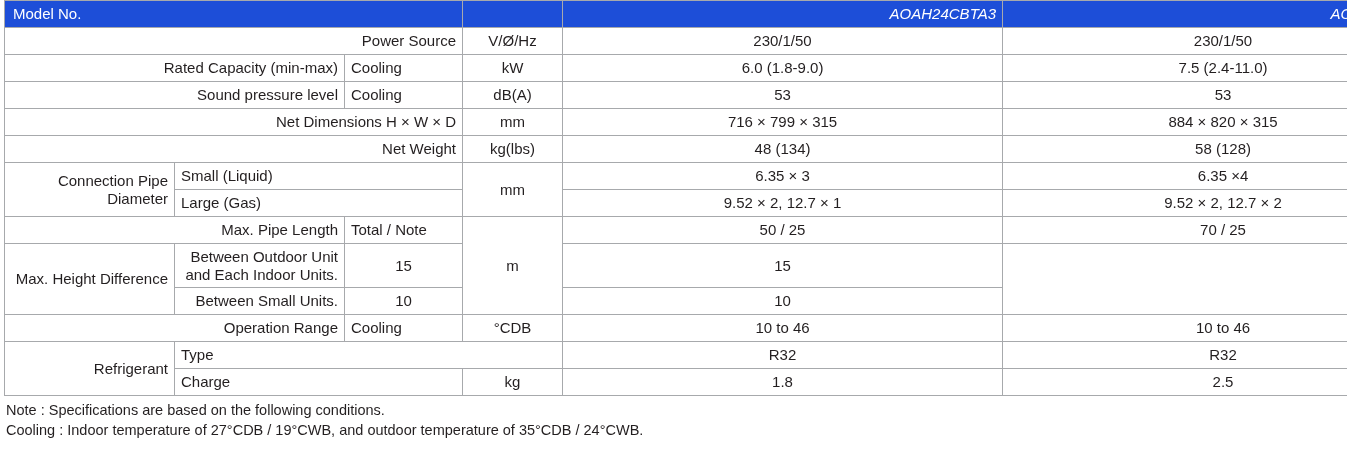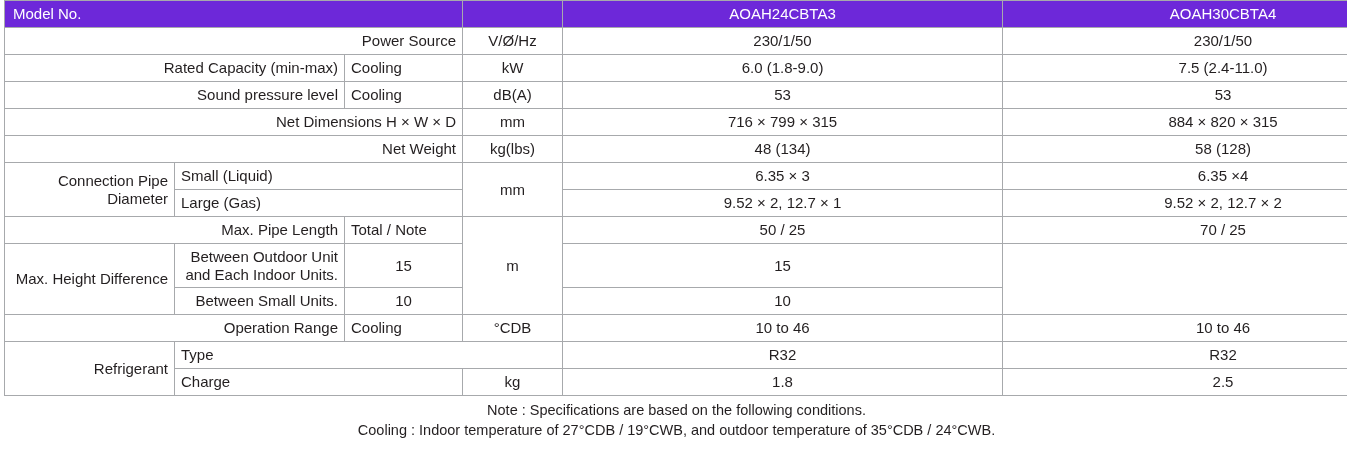--- a/index.html
+++ b/index.html
@@ -35,32 +35,33 @@
     font-size: 15px;
   }
   table.spec td {
     border: 1px solid #a7a9ac;
     padding: 2px 6px;
     vertical-align: middle;
     line-height: 1.15;
     height: 22px;
   }
   .hdr td {
-    background: #6d28d9;
+    background: #1d4ed8;
     color: #ffffff;
     font-size: 15px;
     border: 1px solid #00693c;
     height: 26px;
   }
   .hdr td.lbl {
     text-align: left;
     padding-left: 8px;
   }
   .hdr td.val {
-    text-align: center;
+    text-align: right;
+    font-style: italic;
   }
   .lbl {
     text-align: right;
     padding-left: 8px;
   }
   .sub {
     text-align: left;
   }
   .unit {
     text-align: center;
@@ -71,21 +72,20 @@
   }
   .notes {
     margin-top: 5px;
     padding-left: 6px;
     font-size: 14.5px;
     line-height: 1.35;
     color: #231f20;
   }
   .notes div {
     white-space: pre;
-    text-align: center;
   }
   
   col.c1 { width: 170px; }
   col.c2 { width: 170px; }
   col.c3 { width: 118px; }
   col.c4 { width: 100px; }
   col.c5 { width: 440px; }
   col.c6 { width: 441px; }
 </style>
 </head>

